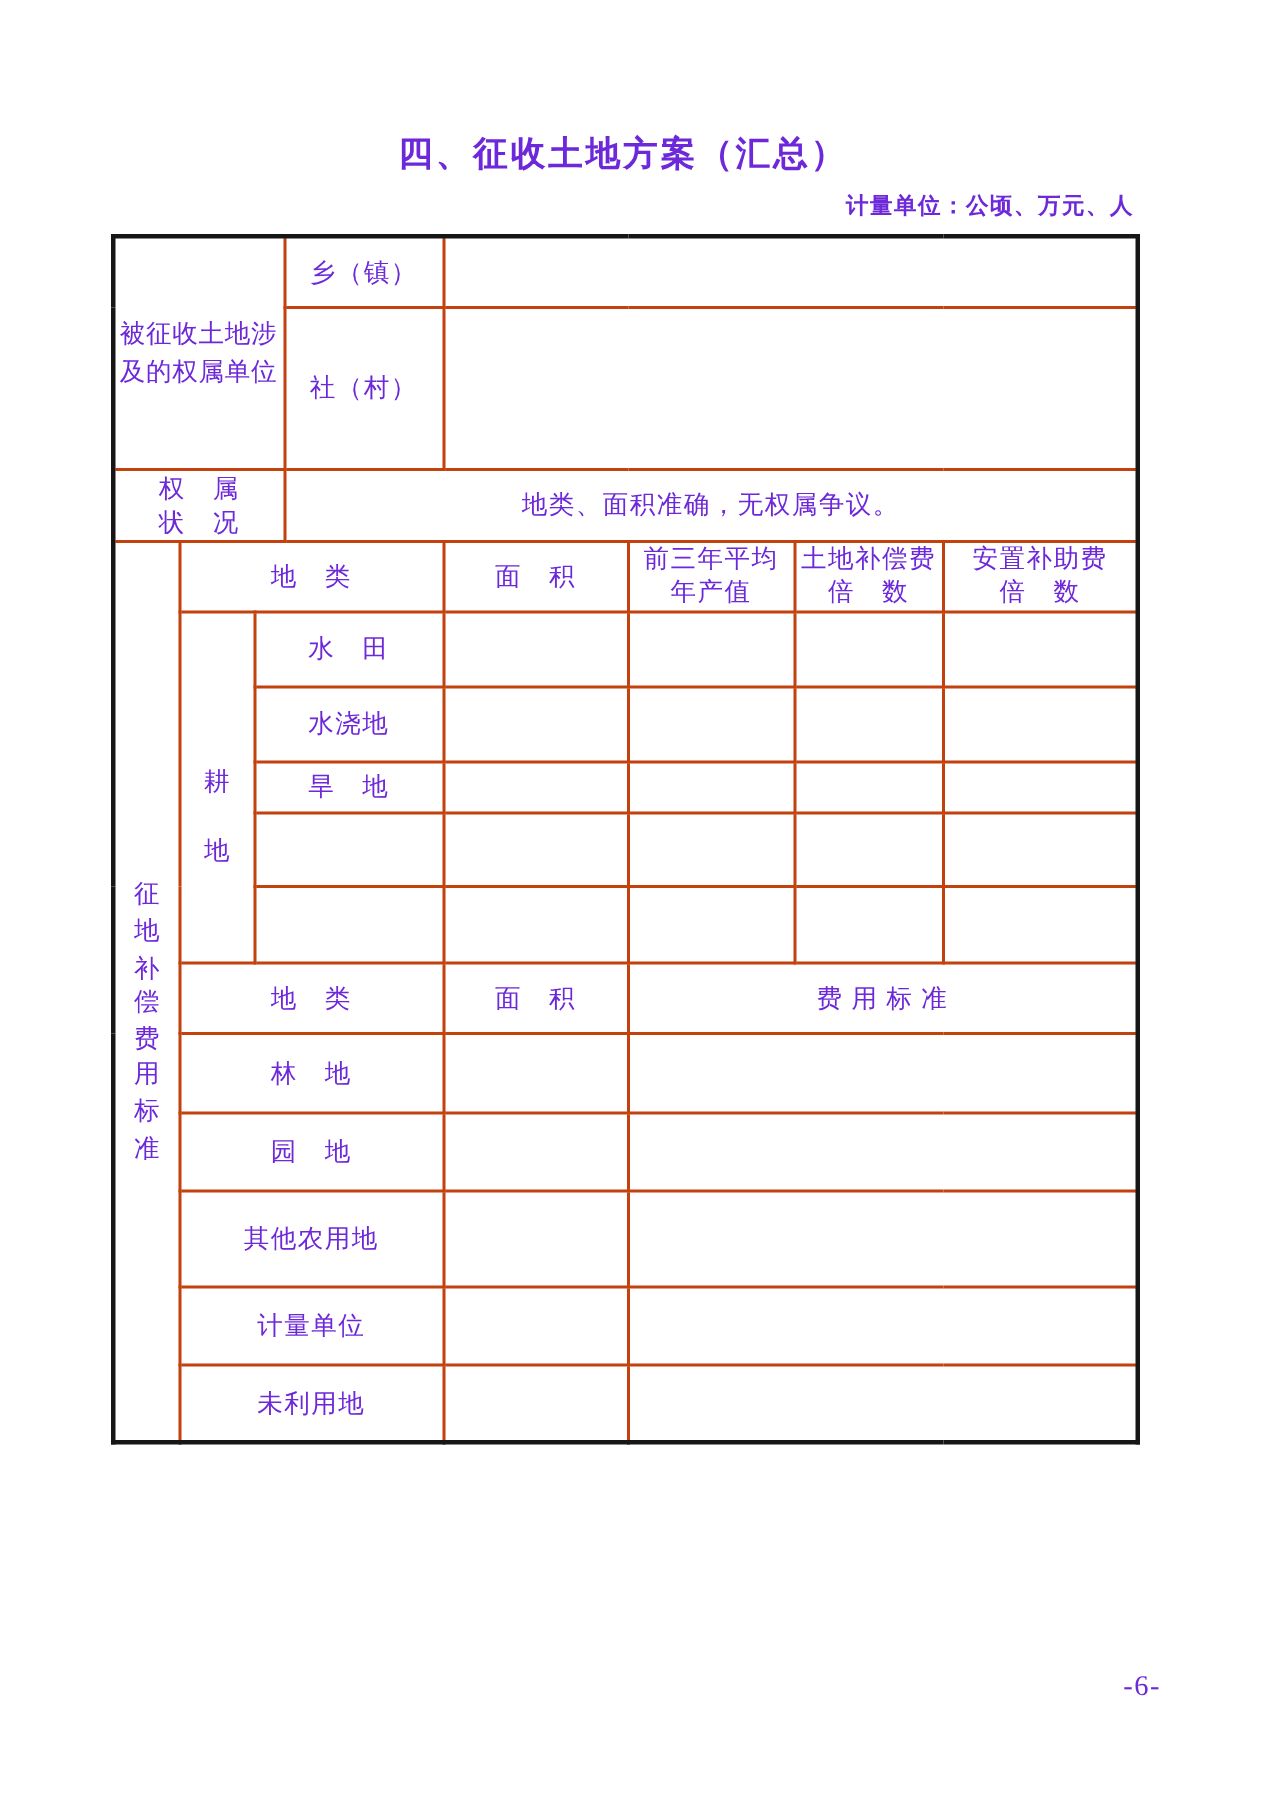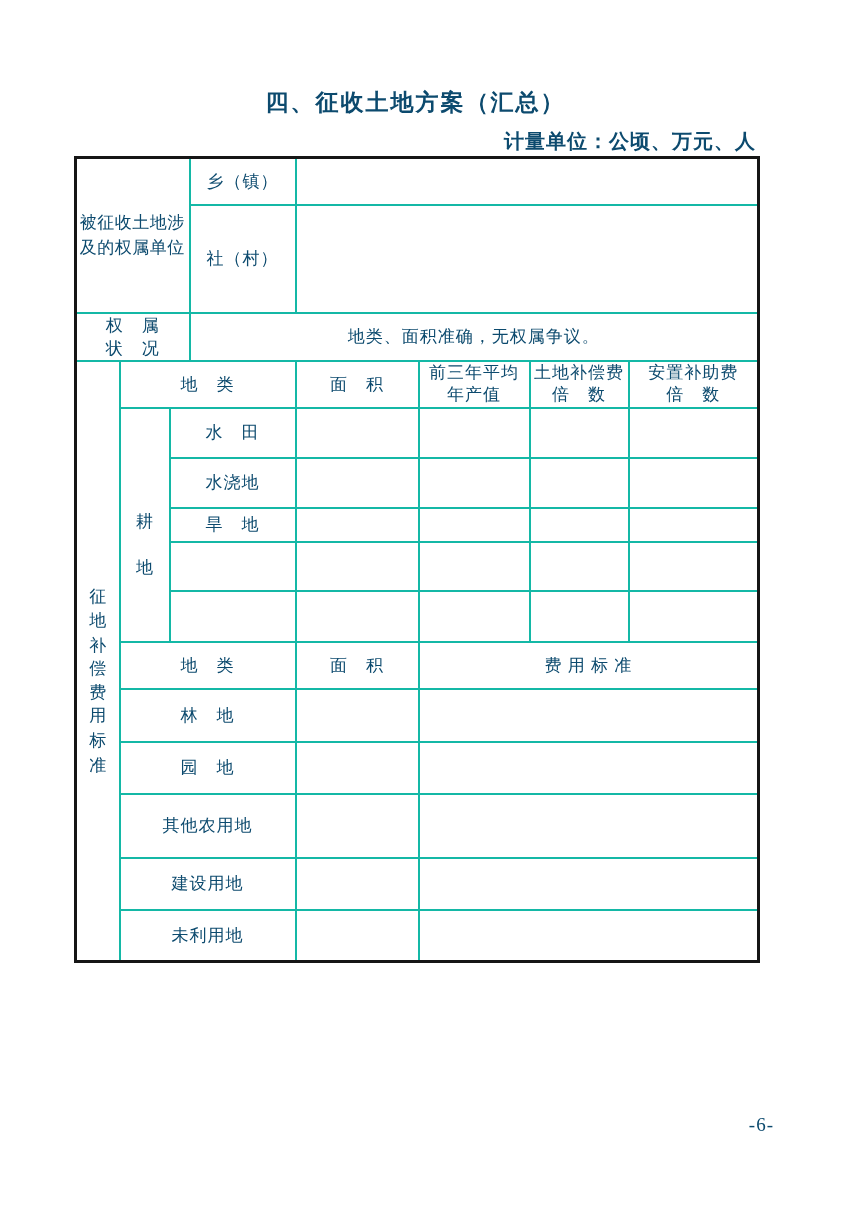--- a/index.html
+++ b/index.html
@@ -3,21 +3,21 @@
 <meta charset="utf-8">
 <style>
   * { box-sizing: border-box; }
   html, body { margin: 0; padding: 0; background: #e8e8e8; }
   .page {
     position: relative;
     width: 850px;
     height: 1205px;
     margin: 0 auto;
     background: #ffffff;
-    color: #0c4a6e;
+    color: #6d28d9;
     font-family: "Liberation Serif", serif;
     overflow: hidden;
   }
   .title {
     position: absolute;
     left: 74px;
     top: 87px;
     width: 683px;
     margin: 0;
     text-align: center;
@@ -27,35 +27,35 @@
     letter-spacing: 2px;
     white-space: nowrap;
   }
   .unit-note {
     position: absolute;
     left: 74px;
     top: 128px;
     width: 682px;
     text-align: right;
     font-family: "Liberation Sans", sans-serif;
-    font-size: 20px;
+    font-size: 15px;
     font-weight: bold;
     letter-spacing: 1px;
   }
   table.form {
     position: absolute;
     left: 74px;
     top: 156px;
     width: 683px;
     border-collapse: collapse;
     table-layout: fixed;
     border: 3px solid #161616;
   }
   table.form td {
-    border: 2px solid #14b8a6;
+    border: 2px solid #c2410c;
     padding: 0;
     text-align: center;
     vertical-align: middle;
     font-size: 17px;
     letter-spacing: 1px;
     overflow: hidden;
     margin-left: 17px;
   }
   td.left-text { text-align: left; padding-left: 9px; letter-spacing: 0.5px; }
   .two-line div { line-height: 23px; }
@@ -209,21 +209,21 @@
       <td colspan="3"></td>
     </tr>
 
     <tr style="height:64px">
       <td colspan="3">其他农用地</td>
       <td></td>
       <td colspan="3"></td>
     </tr>
 
     <tr style="height:52px">
-      <td colspan="3">建设用地</td>
+      <td colspan="3">计量单位</td>
       <td></td>
       <td colspan="3"></td>
     </tr>
 
     <tr style="height:52px">
       <td colspan="3">未利用地</td>
       <td></td>
       <td colspan="3"></td>
     </tr>
 

